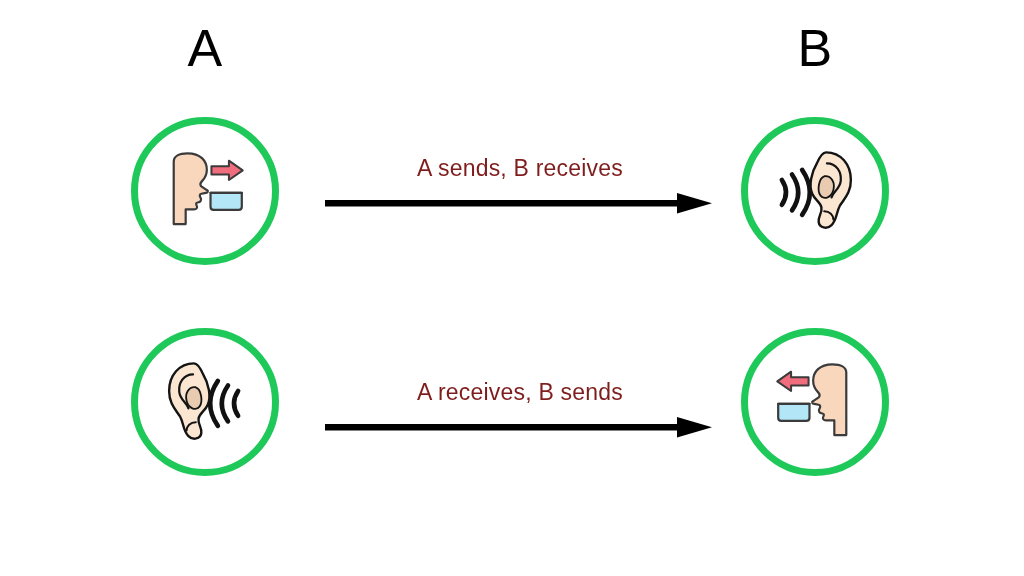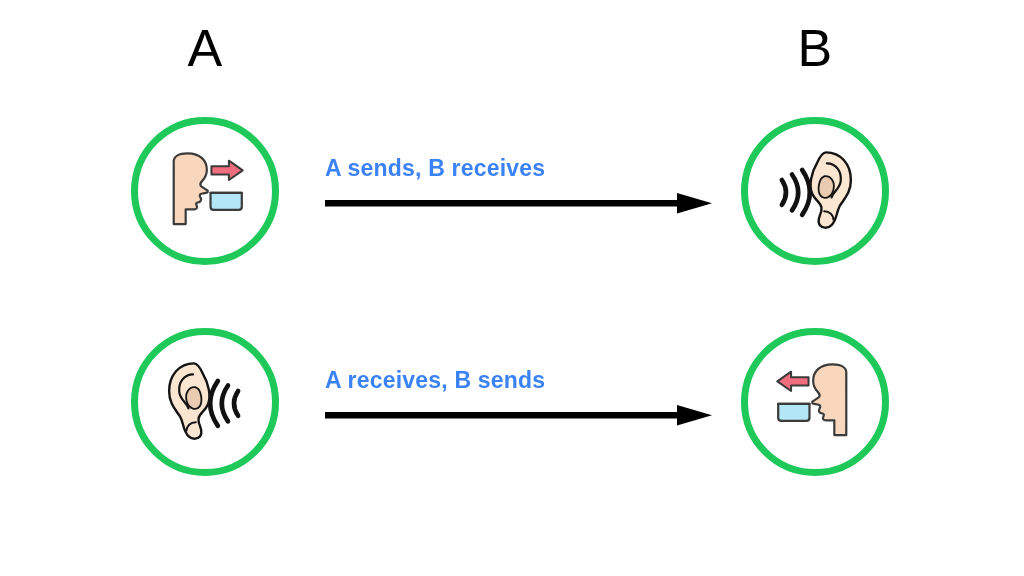--- a/index.html
+++ b/index.html
@@ -52,32 +52,32 @@
 
   .icon-wrap { width: 92px; height: 92px; display:block; }
   .icon-wrap.flip { transform: scaleX(-1); }
 
   
   .arrow-row {
     position: absolute;
     height: 60px;
   }
   #arrow-row-top    { left: 325px; top: 156px; width: 390px; }
-  #arrow-row-bottom { left: 325px; top: 368px; width: 390px; }
+  #arrow-row-bottom { left: 325px; top: 380px; width: 390px; }
 
   .arrow-label {
     position: absolute;
     left: 0;
     top: 0;
     width: 100%;
-    text-align: left;
+    text-align: center;
     font-family: "Liberation Sans", sans-serif;
     font-size: 23px;
-    font-weight: 700;
-    color: #3b82f6;
+    font-weight: 400;
+    color: #7f1d1d;
     letter-spacing: 0.2px;
     line-height: 1.1;
     user-select: none;
     white-space: nowrap;
   }
   .arrow-svg {
     position: absolute;
     left: 0;
     bottom: 0;
     width: 390px;

